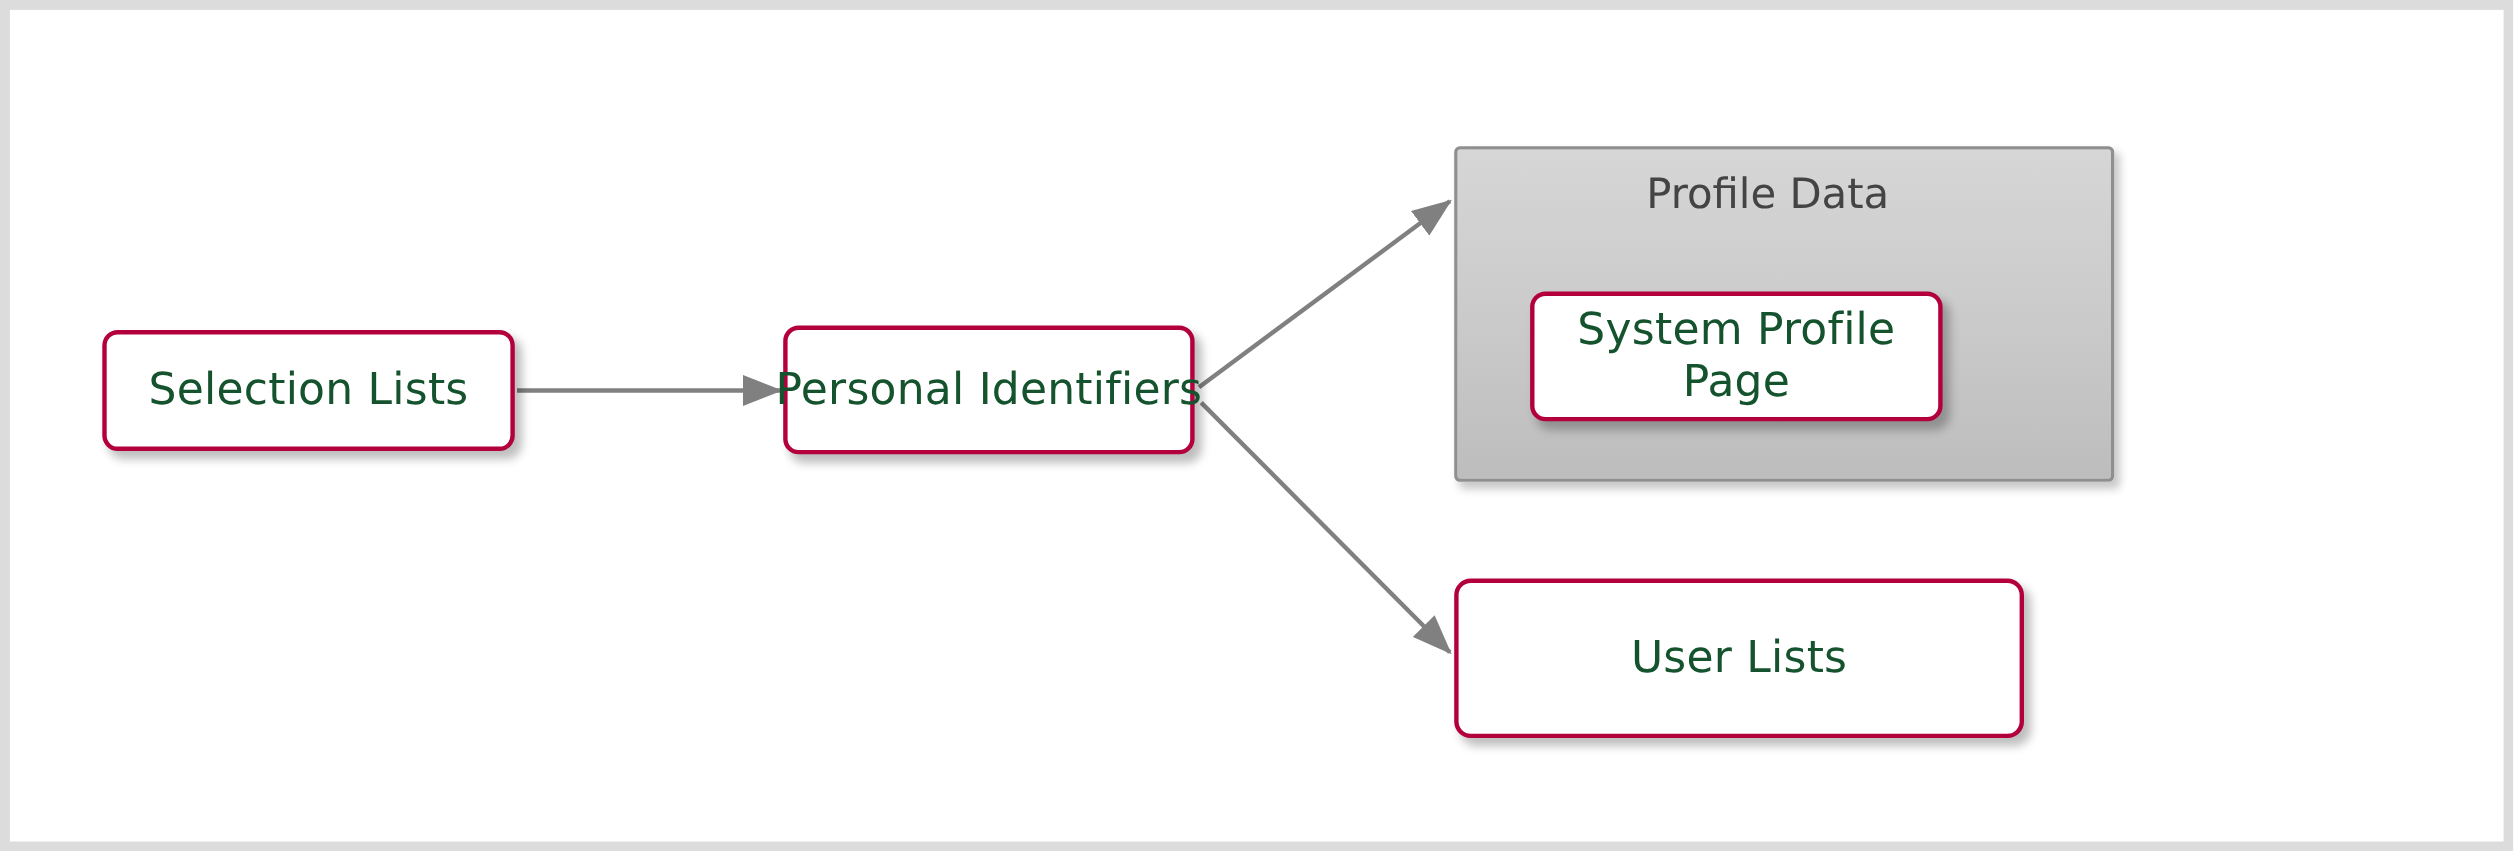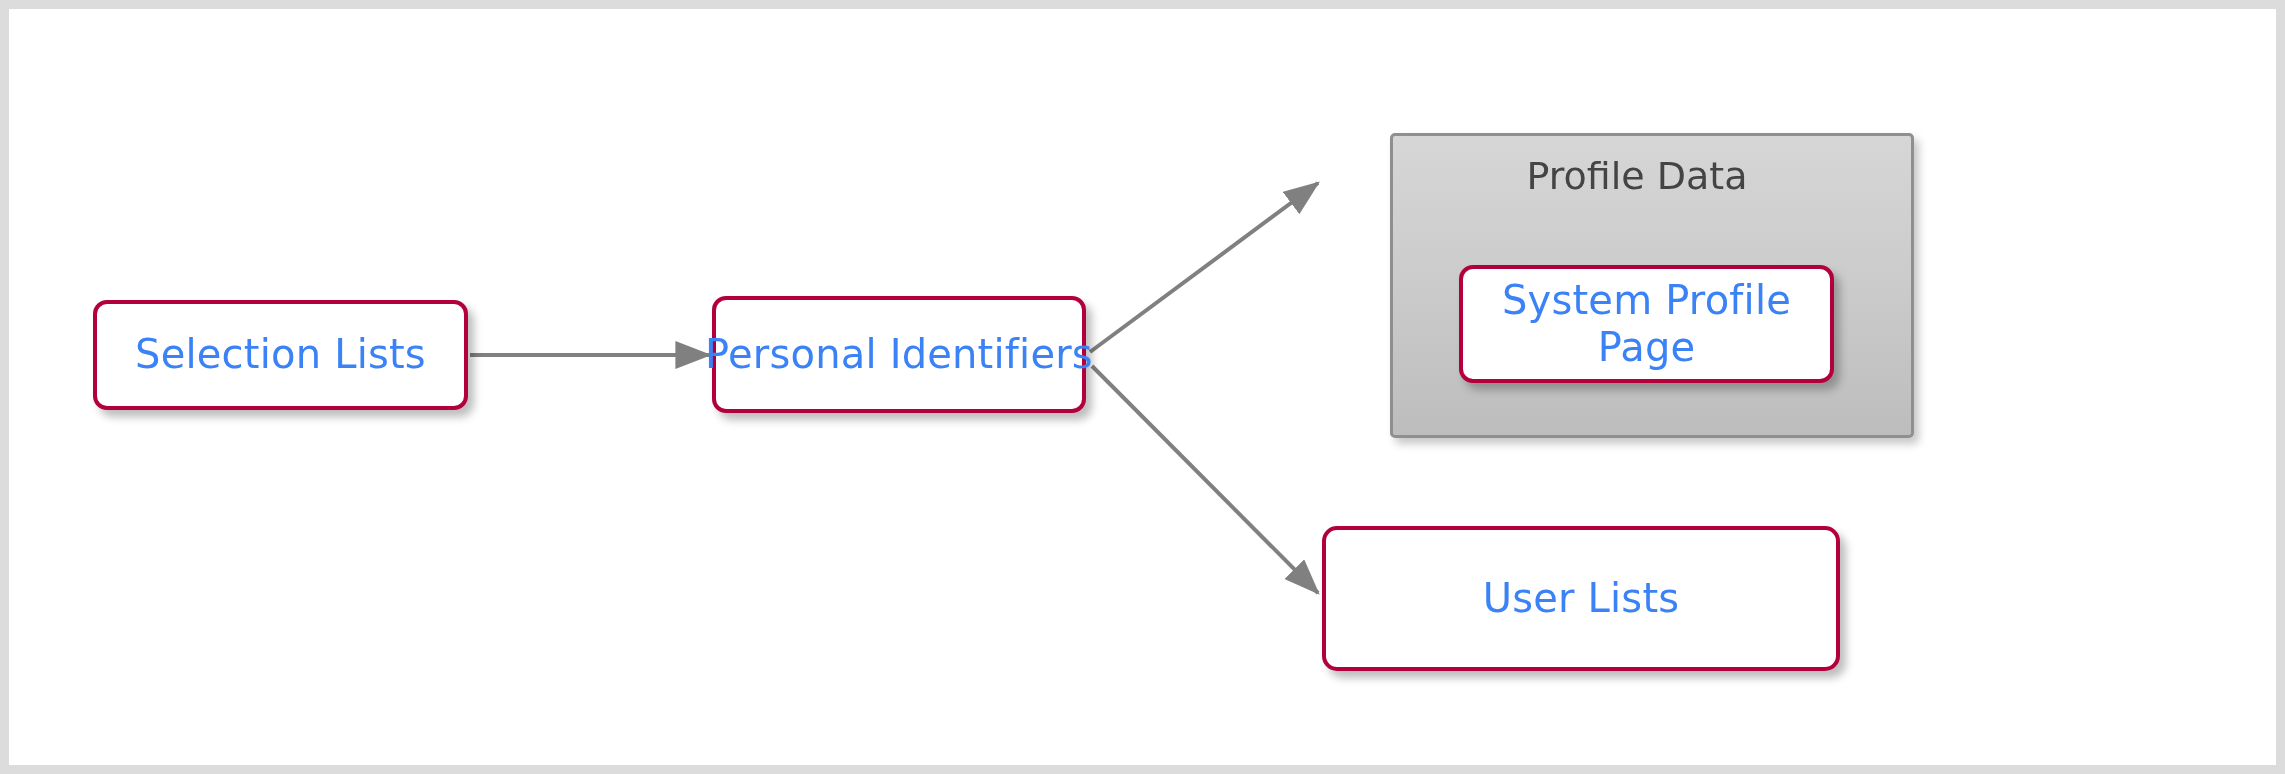--- a/index.html
+++ b/index.html
@@ -58,21 +58,21 @@
   }
 
   .node-crimson {
     background: #ffffff;
     border: 4px solid #b3003c;
     border-radius: 14px;
     box-shadow: 6px 7px 9px rgba(0,0,0,0.26);
   }
 
   .node-label {
-    color: #3b82f6;
+    color: #14532d;
     font-size: 40px;
     line-height: 1.18;
     letter-spacing: 0.2px;
     padding: 0 10px;
     white-space: nowrap;
   }
 
   .node-label.wrap {
     white-space: normal;
   }
@@ -83,22 +83,22 @@
     width: 375px; height: 110px;
   }
 
   #node-personal-identifiers {
     left: 712px; top: 296px;
     width: 374px; height: 117px;
   }
 
   #group-profile-data {
     position: absolute;
-    left: 1390px; top: 133px;
-    width: 524px;  height: 305px;
+    left: 1322px; top: 133px;
+    width: 600px;  height: 305px;
     box-sizing: border-box;
     border: 3px solid #8f8f8f;
     border-radius: 5px;
     background: linear-gradient(to bottom, #d6d6d6 0%, #cccccc 45%, #bdbdbd 100%);
     box-shadow: 5px 6px 8px rgba(0,0,0,0.22);
   }
 
   #group-profile-data-label {
     position: absolute;
     left: 0; top: 18px;

